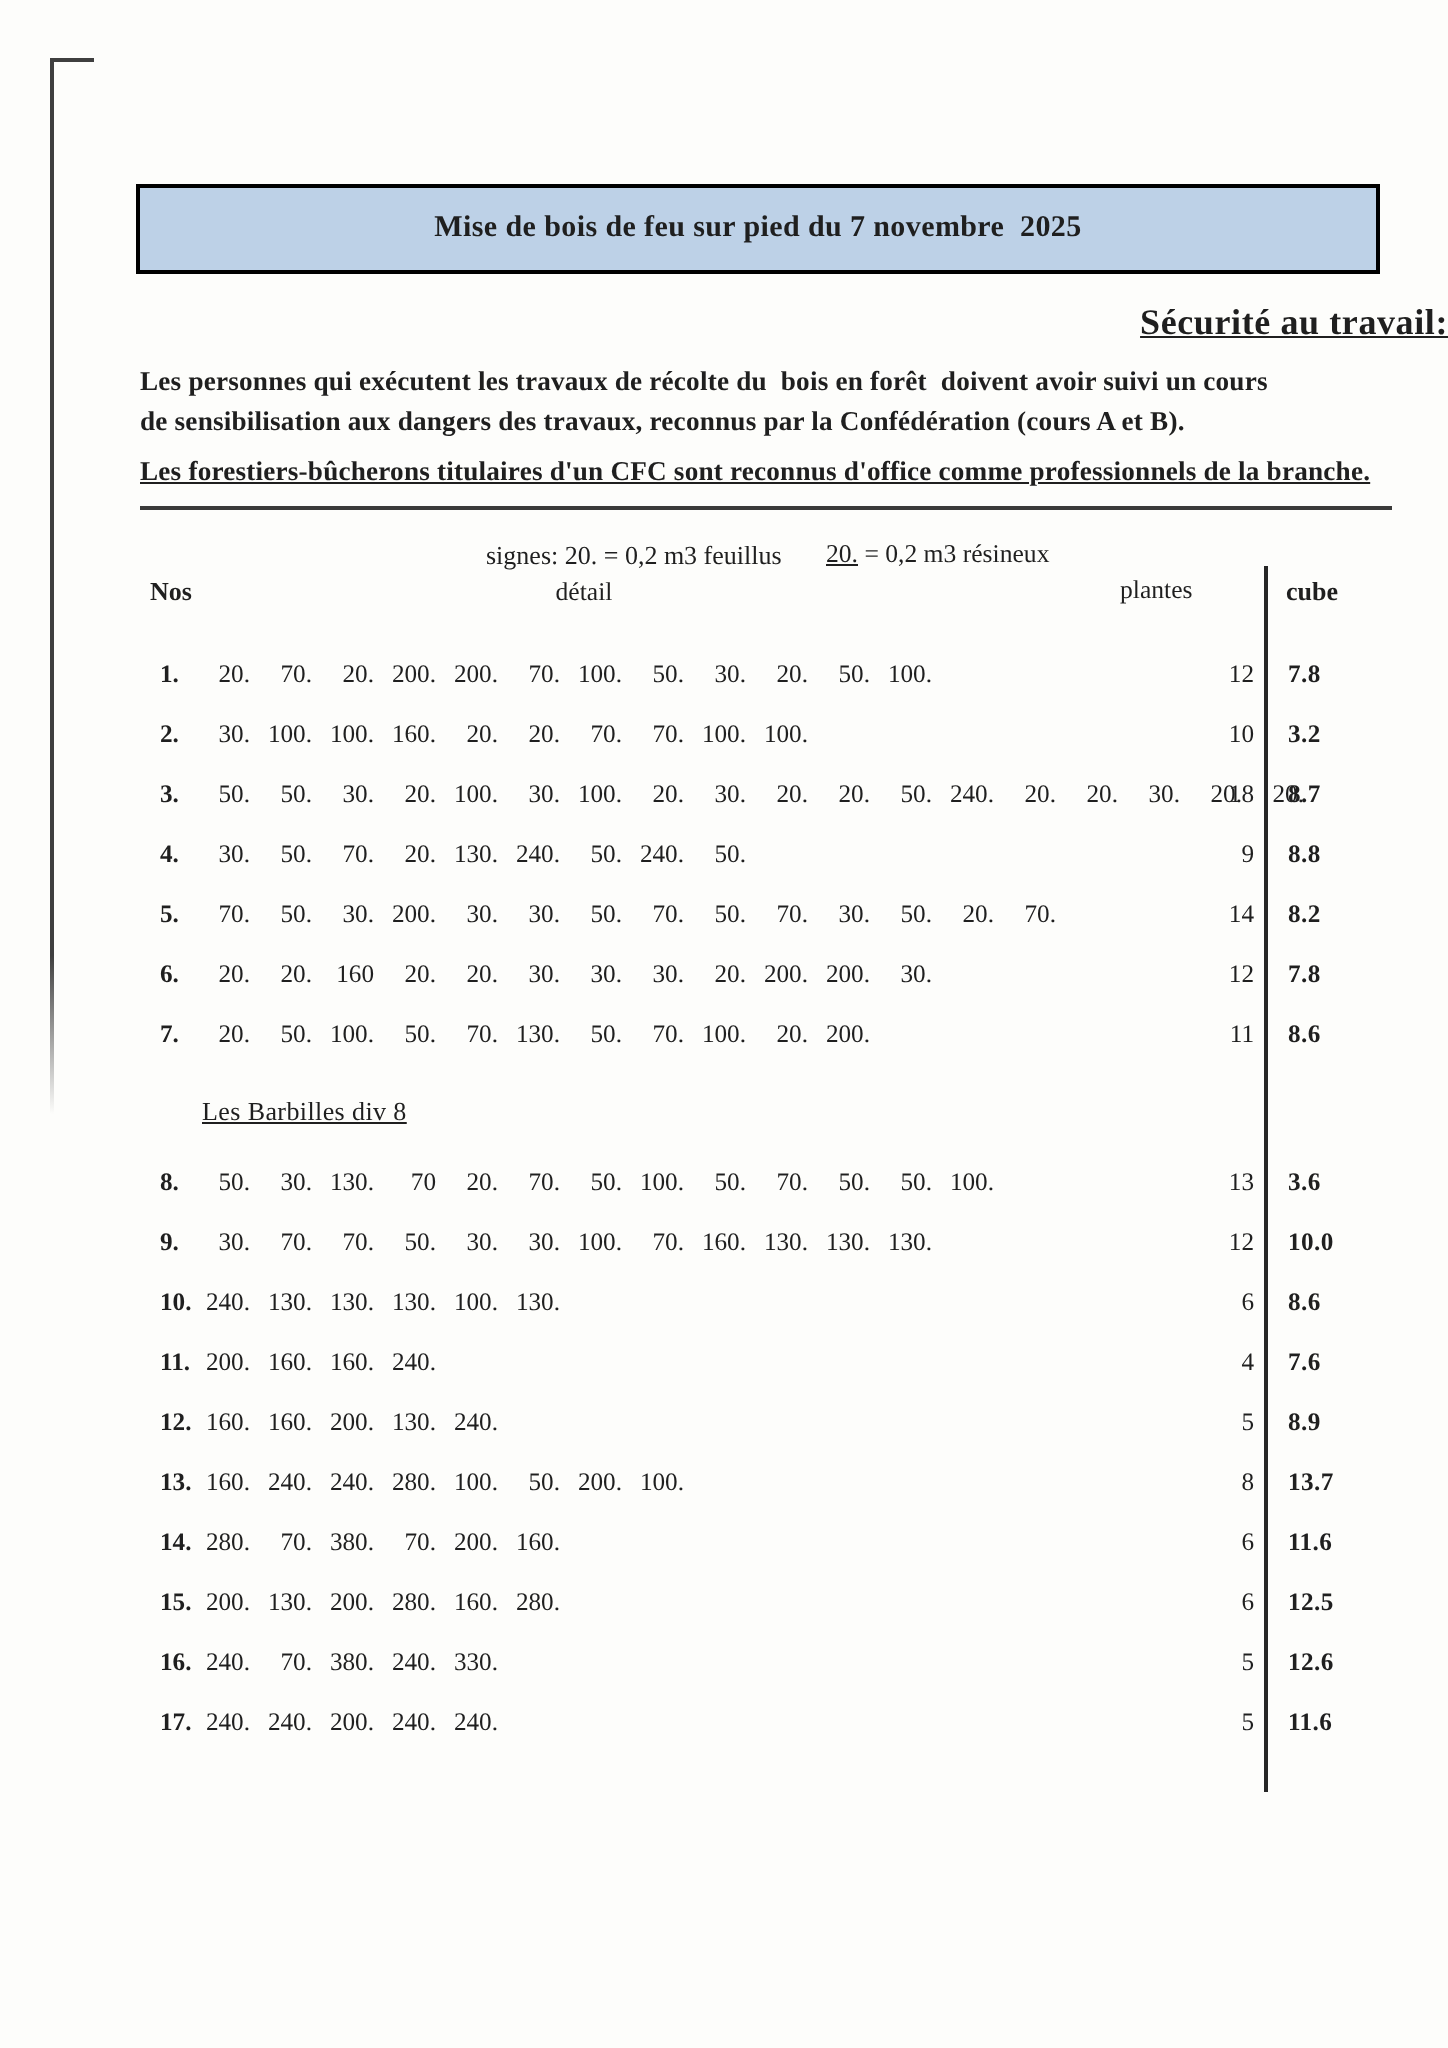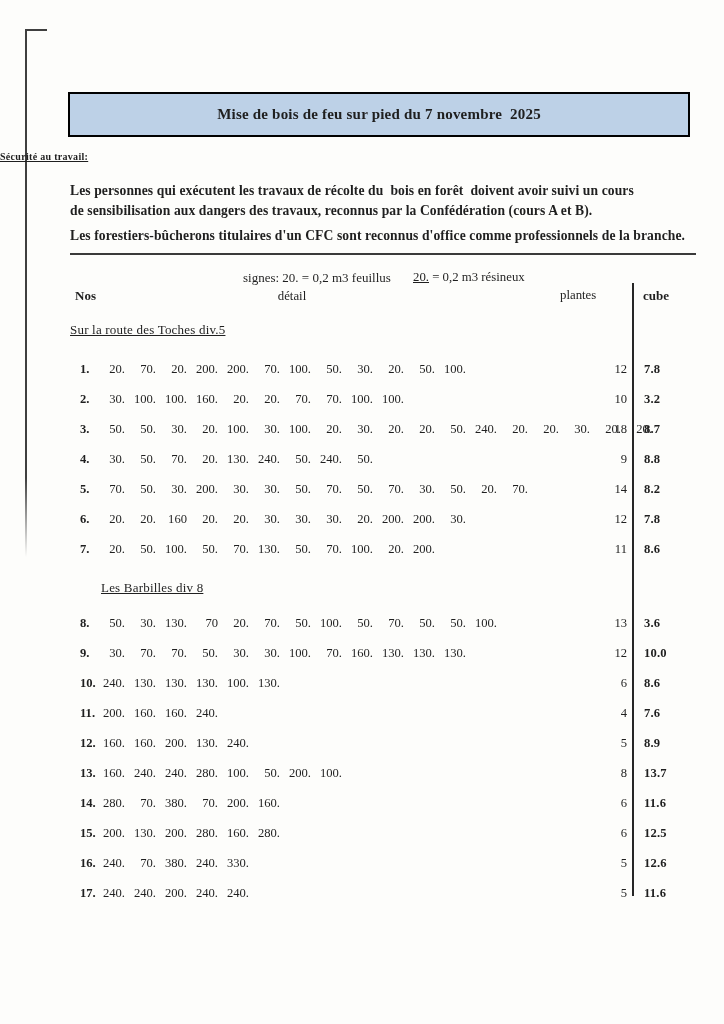--- a/index.html
+++ b/index.html
@@ -19,30 +19,30 @@
               background: linear-gradient(#3f3f3f 85%, rgba(63,63,63,0)); }
   
   .title-box {
     position: absolute; left: 68px; top: 92px; width: 618px; height: 41px;
     background: #bdd1e7; border: 2px solid #000000;
     display: flex; align-items: center; justify-content: center;
   }
   .title-box span { font-weight: bold; font-size: 15px; white-space: pre; letter-spacing: .2px; }
   .securite {
     position: absolute; left: 0; top: 151px; width: 724px;
-    text-align: left; font-weight: bold; font-size: 10px;
+    text-align: right; font-weight: bold; font-size: 18px;
     text-decoration: underline; letter-spacing: .3px;
   }
   .para {
     position: absolute; left: 70px; width: 630px; margin: 0;
     font-weight: bold; font-size: 13.6px; line-height: 1.45;
     white-space: pre-wrap; letter-spacing: .1px;
   }
   .p1 { top: 181px; }
-  .p2 { top: 226px; }
+  .p2 { top: 226px; text-decoration: underline; }
   .rule { position: absolute; left: 70px; top: 253px; width: 626px; height: 2px; background: #3a3a3a; }
   
   .legend-1 { position: absolute; left: 243px; top: 270px; font-size: 13px; white-space: pre; }
   .legend-2 { position: absolute; left: 413px; top: 270px; font-size: 12.8px; white-space: pre; }
   .legend-2 .us { text-decoration: underline; }
   
   .col-nos     { position: absolute; left: 75px;  top: 288px; font-size: 13px; font-weight: bold; }
   .col-detail  { position: absolute; left: 262px; top: 289px; width: 60px; text-align: center; font-size: 12.8px; }
   .col-plantes { position: absolute; left: 560px; top: 288px; width: 67px; text-align: left; font-size: 12.8px; }
   .col-cube    { position: absolute; left: 643px; top: 288px; font-size: 13px; font-weight: bold; }
@@ -85,21 +85,20 @@
   <span class="legend-2"><span class="us">20.</span><span> = 0,2 m3 résineux</span></span>
 
   <span class="col-nos">Nos</span>
   <span class="col-detail">détail</span>
   <span class="col-plantes">plantes</span>
   <span class="col-cube">cube</span>
 
   <div class="divider"></div>
 
   <div class="table-body">
-      <div class="section-heading" style="text-decoration: none;"><span style="text-decoration: underline;">Sur la route des Toches div.5</span></div>
       <div class="row">
         <span class="row-no">1.</span>
         <span class="detail">
           <span class="slot">20.</span>
           <span class="slot">70.</span>
           <span class="slot">20.</span>
           <span class="slot">200.</span>
           <span class="slot">200.</span>
           <span class="slot">70.</span>
           <span class="slot">100.</span>

